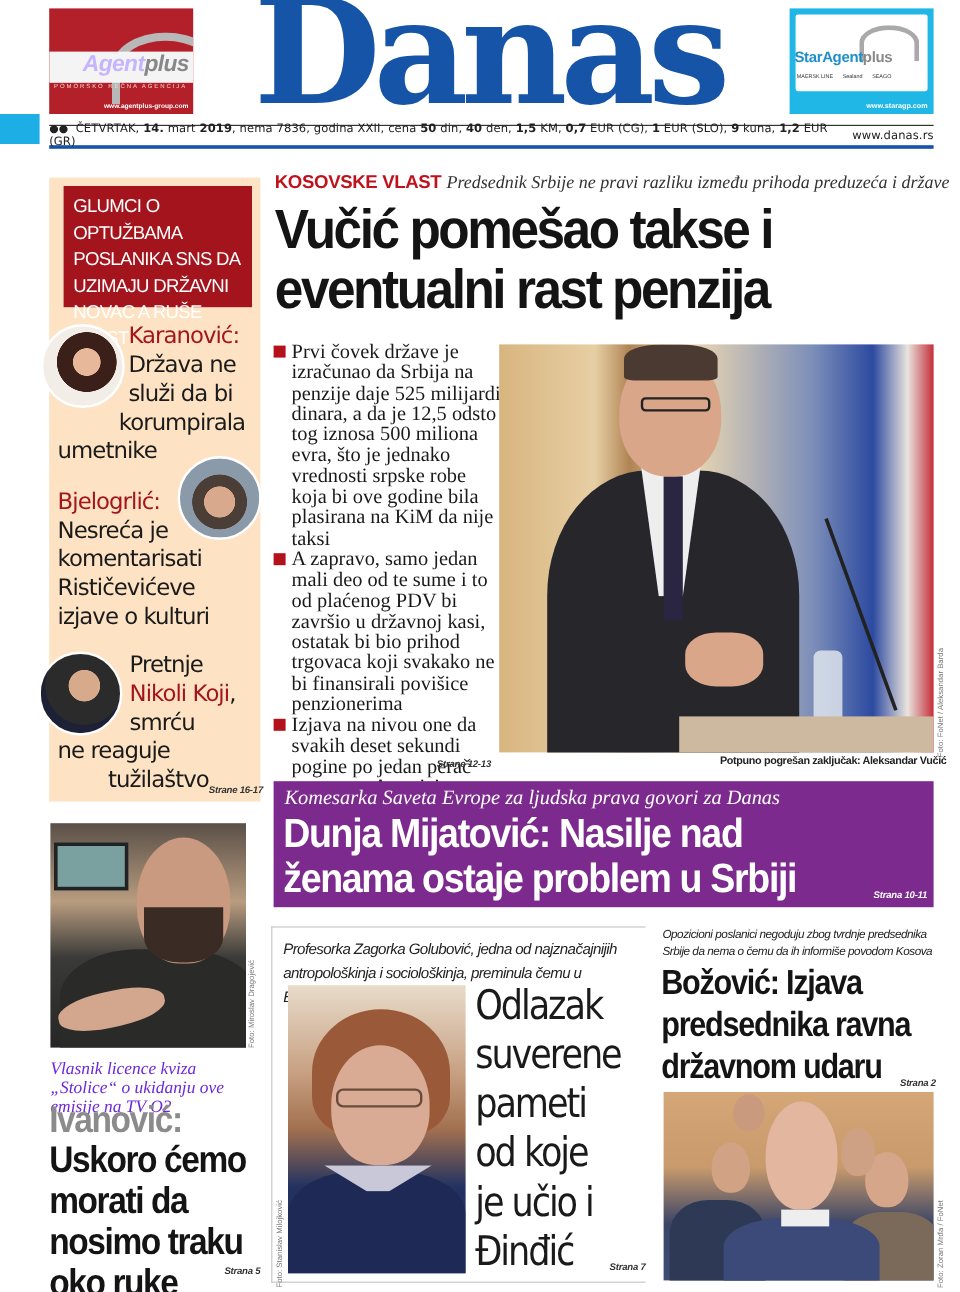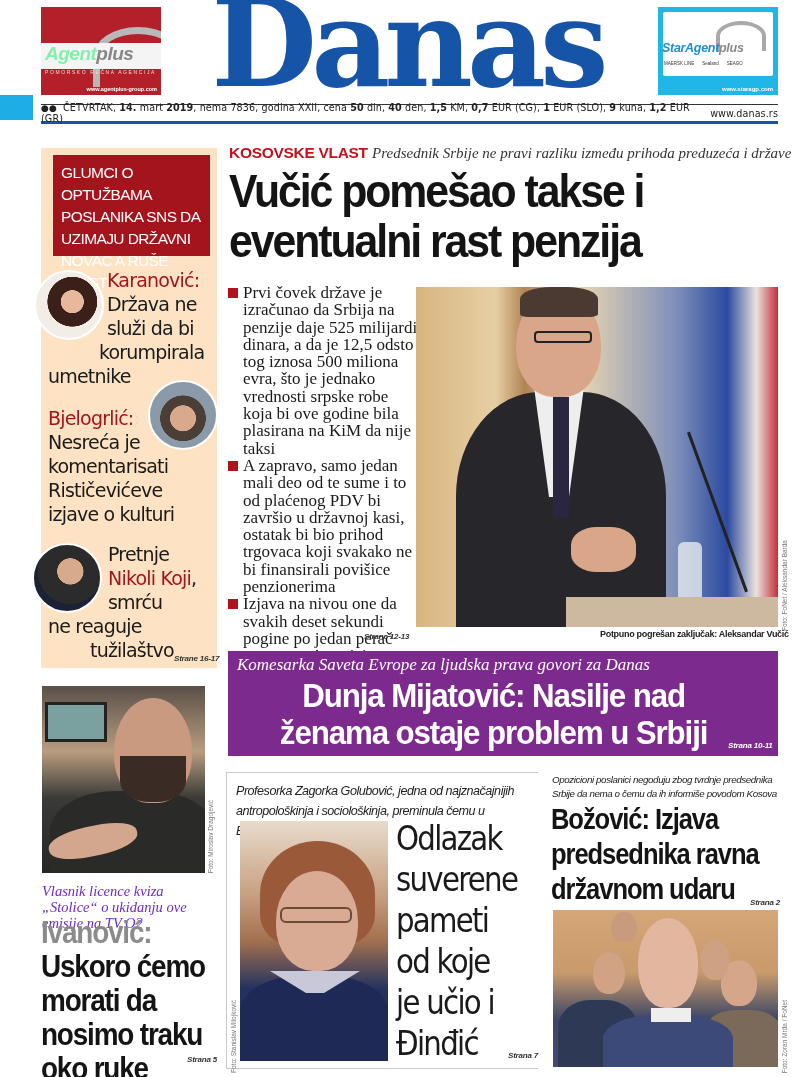--- a/index.html
+++ b/index.html
@@ -15,21 +15,21 @@
       position: absolute; left: 52px; top: 20px; width: 90px; height: 60px;
       border-radius: 50% 50% 0 0; border: 7px solid #b8b8b8; border-bottom: none;
     }
     .ad-left .pill {
       position: absolute; left: 0; top: 36px; width: 120px; height: 26px; background: #f4f4f4;
     }
     .ad-left .brand {
       position: absolute; left: 4px; top: 36px; font-style: italic; font-weight: bold;
       font-size: 19px; letter-spacing: -0.5px;
     }
-    .ad-left .brand .a { color: #86efac; }
+    .ad-left .brand .a { color: #c4b5fd; margin-left: 24px; }
     .ad-left .brand .b { color: #888888; }
     .ad-left .sub {
       position: absolute; left: 4px; top: 62px; font-size: 5px; letter-spacing: 1.6px; color: #f0d6d6;
     }
     .ad-left .url {
       position: absolute; right: 4px; bottom: 3px; font-size: 5.5px; color: #ffffff; font-weight: bold;
     }
 
     .logo {
       position: absolute; left: 182px; top: -22px; width: 450px; height: 130px;
@@ -43,21 +43,21 @@
       background: #20b7e6; overflow: hidden;
     }
     .ad-right .card {
       position: absolute; left: 5px; top: 5px; width: 110px; height: 64px; background: #ffffff; border-radius: 2px;
     }
     .ad-right .arc {
       position: absolute; left: 58px; top: 14px; width: 50px; height: 30px;
       border-radius: 50% 50% 0 0; border: 4px solid #a9a9a9; border-bottom: none;
     }
     .ad-right .brand {
-      position: absolute; left: 4px; top: 34px; font-style: italic; font-weight: bold; font-size: 12.5px; letter-spacing: -0.3px;
+      position: absolute; left: 4px; top: 34px; font-weight: bold; font-size: 12.5px; letter-spacing: -0.3px;
     }
     .ad-right .brand .a { color: #1f8fc8; }
     .ad-right .brand .b { color: #8a8a8a; }
     .ad-right .partners {
       position: absolute; left: 6px; top: 54px; font-size: 4.5px; color: #333; display: flex; gap: 8px;
     }
     .ad-right .url {
       position: absolute; right: 5px; bottom: 3px; font-size: 6px; color: #ffffff; font-weight: bold;
     }
 
@@ -123,21 +123,21 @@
       position: absolute; font-family: "Liberation Sans", sans-serif; font-size: 6.5px; color: #777;
       writing-mode: vertical-rl; transform: rotate(180deg); white-space: nowrap;
     }
     .caption {
       position: absolute; left: 600px; top: 629px; font-family: "Liberation Sans", sans-serif; font-weight: bold;
       font-size: 9px; color: #222; letter-spacing: -0.3px;
     }
 
     
     .purple {
-      position: absolute; left: 228px; top: 651px; width: 550px; height: 105px; background: #7d2a8e; color: #fff; text-align: center;
+      position: absolute; left: 228px; top: 651px; width: 550px; height: 105px; background: #7d2a8e; color: #fff;
     }
     .purple .deck {
       position: absolute; left: 9px; top: 4px; font-family: "Liberation Serif", serif; font-style: italic; font-size: 17px;
     }
     .purple .title {
       position: absolute; left: 8px; top: 26px; width: 560px; font-family: "Liberation Sans", sans-serif; font-weight: bold;
       font-size: 34px; line-height: 37px; letter-spacing: -1.2px; transform: scaleX(0.92); transform-origin: left top;
     }
     .purple .strana { color: #fff; left: 500px; top: 90px; }
 

